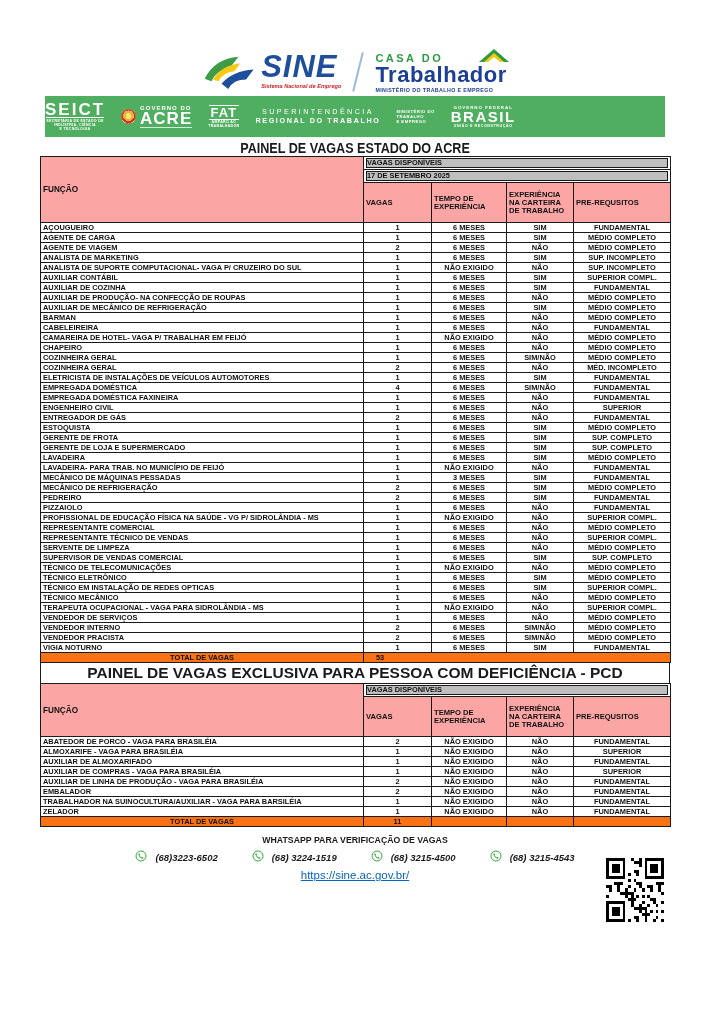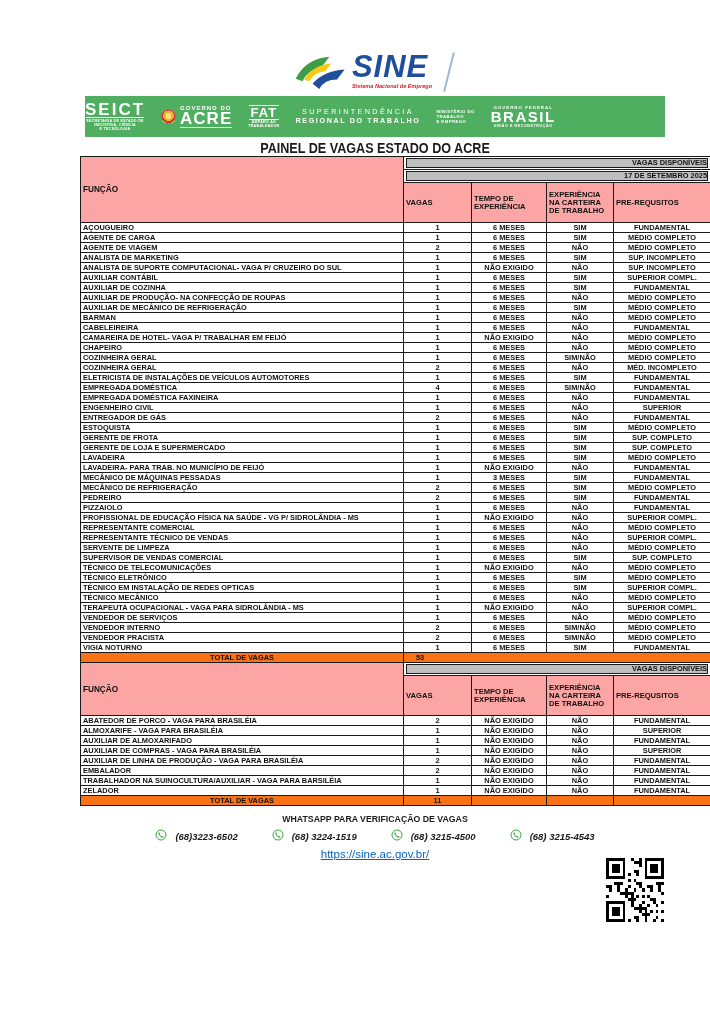--- a/index.html
+++ b/index.html
@@ -1,18 +1,18 @@
 <!DOCTYPE html>
 <html><head>
 <meta charset="utf-8">
 <style>
   * { margin:0; padding:0; box-sizing:border-box; }
   html,body { background:#fff; }
   body { font-family:"Liberation Sans", sans-serif; }
-  .page { position:relative; width:710px; height:1024px; background:#fff; overflow:hidden;padding-left:40px; }
+  .page { position:relative; width:710px; height:1024px; background:#fff; overflow:hidden; }
 
   
   .logos-row { padding-top:52px; display:flex; justify-content:center; align-items:flex-start; gap:10px; height:96px; }
   .sine-block { display:flex; align-items:flex-start; gap:4px; }
   .sine-texts { display:flex; flex-direction:column; align-items:flex-start; }
   .sine-name { color:#1f4e9c; font-weight:800; font-style:italic; font-size:31px; line-height:30px; letter-spacing:1px; }
   .sine-sub { color:#d42027; font-weight:700; font-style:italic; font-size:5.6px; margin-top:1px; align-self:flex-end; }
   .slash { width:0; height:40px; border-left:2px solid #9db8d9; transform:rotate(14deg); margin:0 6px; }
   .casa-block { position:relative; display:flex; flex-direction:column; }
   .casa-top { color:#2e9b44; font-weight:700; font-size:11px; letter-spacing:2.5px; line-height:12px; }
@@ -44,21 +44,21 @@
   
   .title1 { text-align:center; font-size:14px; font-weight:700; color:#1a1a1a; margin-top:3px; transform:scaleX(0.9); }
   .pcd-title { margin:0 40px; border:1px solid #1a1a1a; border-top:none; text-align:center; font-size:15.5px; font-weight:700; color:#1a1a1a; padding:1px 0; }
 
   
   table { border-collapse:collapse; table-layout:fixed; width:630px; margin-left:40px; }
   td, th { border:1px solid #1a1a1a; font-size:7.4px; font-weight:700; color:#111; height:9px; line-height:9px; padding:0 2px; white-space:nowrap; overflow:hidden; vertical-align:middle; }
   th { background:#fca5a5; text-align:left; }
   .hdr-col { font-size:7.6px; line-height:8px; white-space:normal; height:40px; }
   .inset { background:#fff; padding:1px 2px; height:10px; }
-  .inset .box { border:1px solid #1a1a1a; background:#bfbfbf; text-align:right; font-size:7.4px; line-height:8px; font-weight:700; }
+  .inset .box { border:1px solid #1a1a1a; background:#bfbfbf; text-align:left; font-size:7.4px; line-height:8px; font-weight:700; }
   td.c-funcao { text-align:left; }
   td.c-center { text-align:center; }
   tr.total td { background:#f97316; }
   td.total-label { text-align:center; }
   td.total-value-left { text-align:left; padding-left:12px; }
   td.total-empty { background:#d9d9d9; }
 
   
   .wa-title { text-align:center; font-size:9.5px; font-weight:700; color:#1a1a1a; margin-top:7px; transform:scaleX(0.92); }
   .phones { display:flex; justify-content:center; align-items:center; gap:34px; margin-top:5px; }
@@ -80,20 +80,32 @@
           <path d="M12,31 Q22,14 44,12 L37,21 Q24,22 18,33 Z" fill="#f6c915"></path>
           <path d="M22,36 Q34,21 60,19 L51,31 Q36,31 30,42 Z" fill="#1f4e9c"></path>
         </svg>
       </span>
       <span class="sine-texts">
         <span class="sine-name">SINE</span>
         <span class="sine-sub">Sistema Nacional de Emprego</span>
       </span>
     </div>
     <div class="slash"></div>
+    <div class="casa-block">
+      <span class="casa-roof">
+        <svg width="30" height="13" viewBox="0 0 30 13">
+          <polygon points="0,13 15,0 30,13" fill="#2e9b44"></polygon>
+          <polygon points="5,13 15,4 25,13" fill="#f6c915"></polygon>
+          <polygon points="9,13 15,8 21,13" fill="#ffffff"></polygon>
+        </svg>
+      </span>
+      <span class="casa-top">CASA DO</span>
+      <span class="casa-main">Trabalhador</span>
+      <span class="casa-sub">MINISTÉRIO DO TRABALHO E EMPREGO</span>
+    </div>
   </div>
 
   <div class="banner">
     <div class="bi">
       <span class="seict-title">SEICT</span>
       <span class="tiny seict-sub">
         <span>SECRETARIA DE ESTADO DE</span><br>
         <span>INDÚSTRIA, CIÊNCIA</span><br>
         <span>E TECNOLOGIA</span>
       </span>
@@ -462,20 +474,21 @@
         </tr>
       </tbody>
     <tbody>
         <tr class="total">
       <td class="total-label">TOTAL DE VAGAS</td>
       <td colspan="4" class="total-value-left">53</td>
     </tr>
   </tbody>
     </table>
 
+  <div class="pcd-title">PAINEL DE VAGAS EXCLUSIVA PARA PESSOA COM DEFICIÊNCIA - PCD</div>
 
   <table style="margin-top:-1px;">
     <colgroup>
         <col style="width:323px">
         <col style="width:68px">
         <col style="width:75px">
         <col style="width:67px">
         <col style="width:97px">
       </colgroup>
     <tbody>

